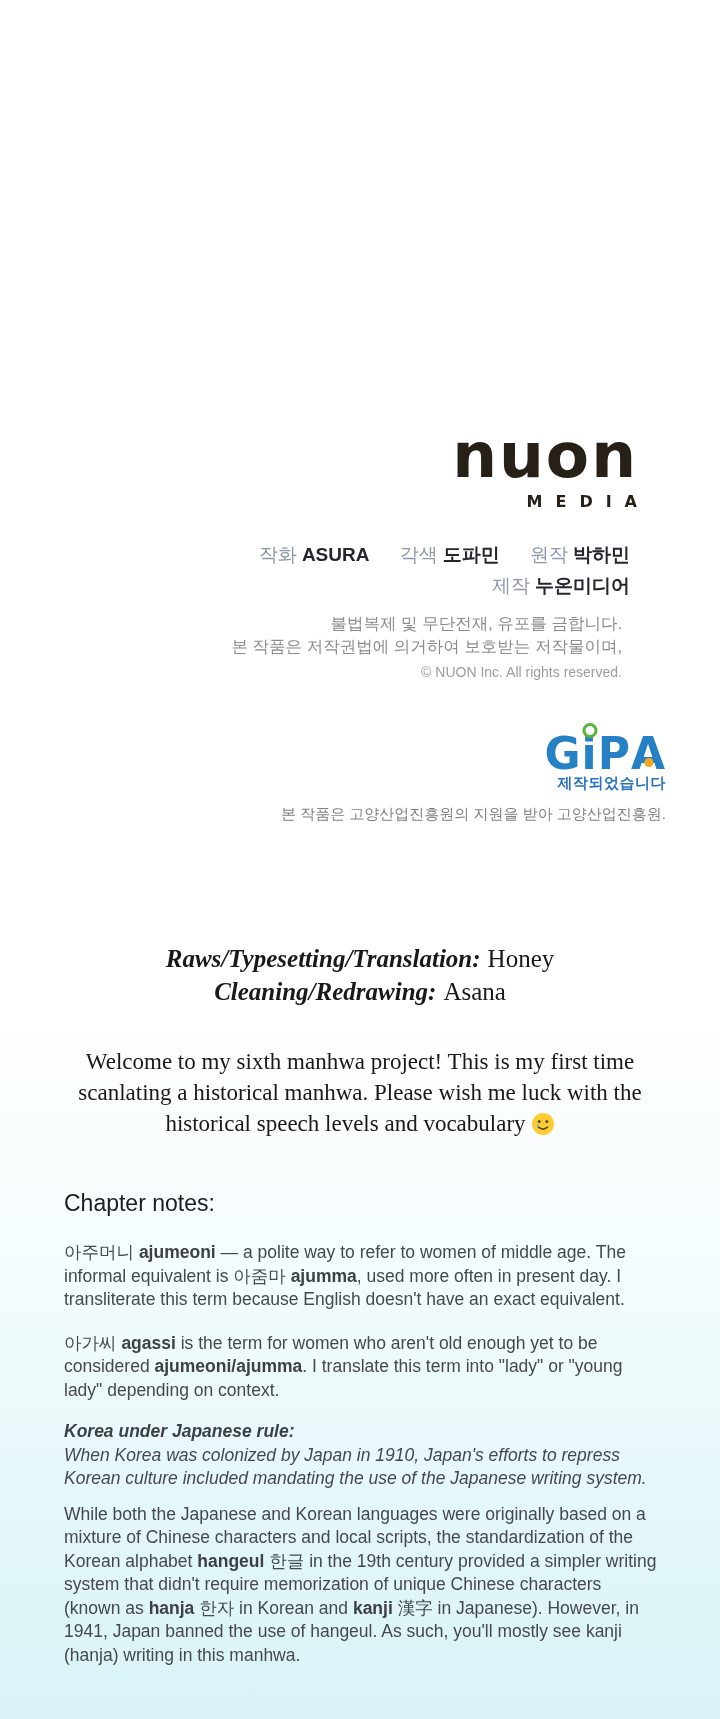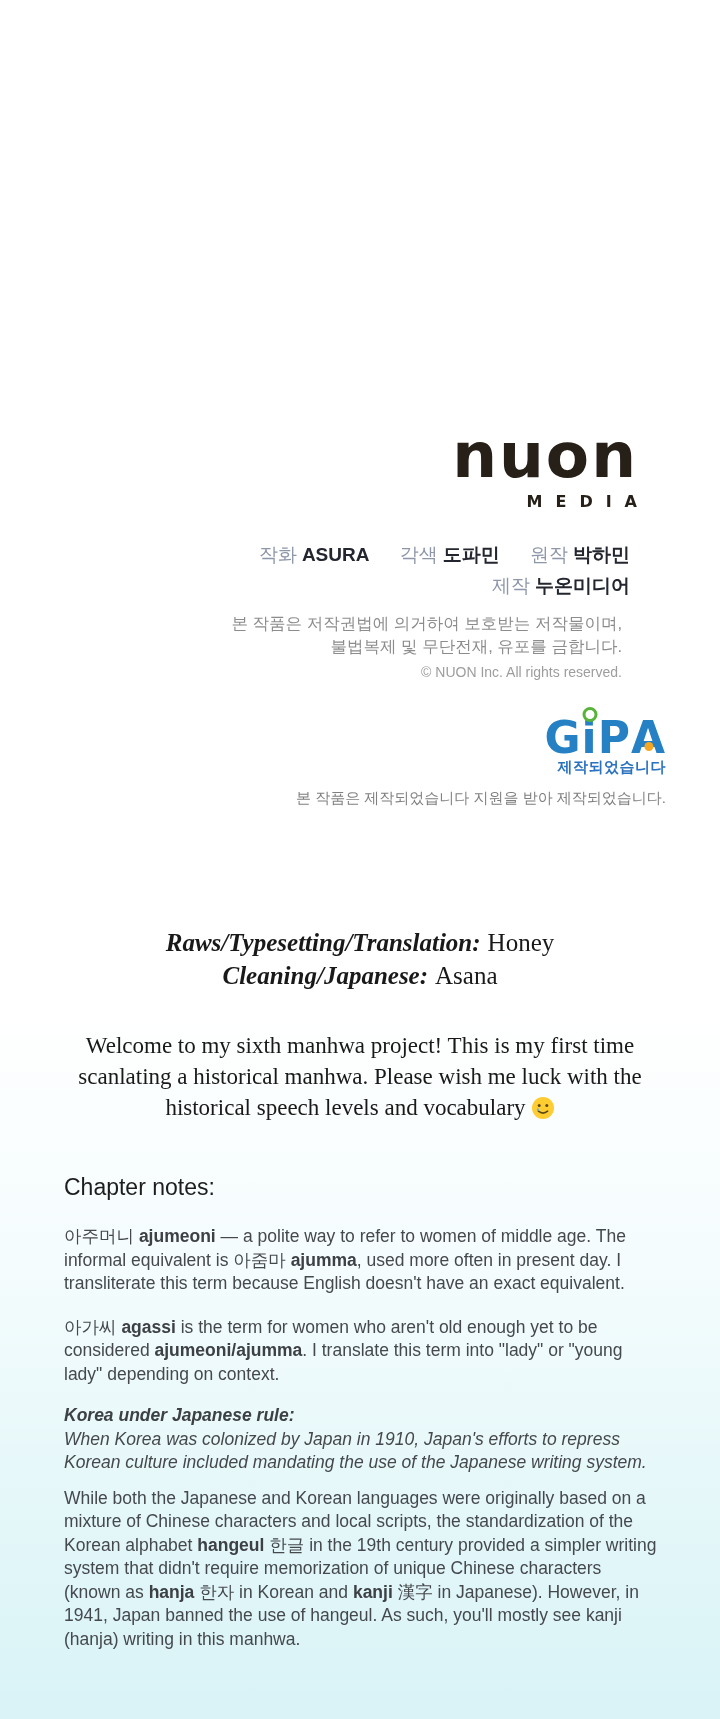--- a/index.html
+++ b/index.html
@@ -25,21 +25,21 @@
   .credit-line { font-size:19px; padding-right:90px; margin-top:32px; line-height:24px; }
   .credit-line.second { margin-top:7px; }
   .c-pair + .c-pair { margin-left:14px; }
   .c-label { color:#8e97a9; margin-right:5px;margin-left:11px; }
   .c-name  { color:#23262f; font-weight:700; }
 
   .copyright { margin-top:14px; padding-right:98px; font-size:16.5px; line-height:23px; color:#8c8c8c; }
   .rights { font-size:14px; color:#9d9d9d; margin-top:3px; }
 
   
-  .gipa { margin-top:32px; padding-right:54px; }
+  .gipa { margin-top:48px; padding-right:54px; }
   .gipa-logo { display:inline-block; text-align:right; }
   .gipa-letters {
     font-family:"DejaVu Sans",sans-serif; font-weight:700;
     font-size:44px; line-height:1; color:#2580c4; letter-spacing:1px;
     display:inline-block;
   }
   .gl { position:relative; display:inline-block; }
   .gl-i::after {
     content:""; position:absolute; top:-9px; left:50%; transform:translateX(-50%);
     width:9px; height:9px; border-radius:50%;
@@ -97,37 +97,37 @@
       <span class="c-pair"><span class="c-label">작화</span><span class="c-name">ASURA</span></span>
       <span class="c-pair"><span class="c-label">각색</span><span class="c-name">도파민</span></span>
       <span class="c-pair"><span class="c-label">원작</span><span class="c-name">박하민</span></span>
     </div>
 
     <div class="credit-line second">
       <span class="c-pair"><span class="c-label">제작</span><span class="c-name">누온미디어</span></span>
     </div>
 
     <div class="copyright">
+      <div>불법복제 및 무단전재, 유포를 금합니다.</div>
       <div>본 작품은 저작권법에 의거하여 보호받는 저작물이며,</div>
-      <div>불법복제 및 무단전재, 유포를 금합니다.</div>
       <div class="rights">© NUON Inc. All rights reserved.</div>
     </div>
 
     <div class="gipa">
       <div class="gipa-logo">
         <div class="gipa-letters"><span class="gl">G</span><span class="gl gl-i">i</span><span class="gl">P</span><span class="gl gl-a">A</span></div>
         <div class="gipa-sub">제작되었습니다</div>
       </div>
-      <div class="gipa-note">본 작품은 제작되었습니다 지원을 받아 제작되었습니다.</div>
+      <div class="gipa-note">본 작품은 고양산업진흥원의 지원을 받아 고양산업진흥원.</div>
     </div>
   </div>
 
   <div class="scanlation">
     <div><span class="scan-label">Raws/Typesetting/Translation:</span><span class="scan-name">Honey</span></div>
-    <div><span class="scan-label">Cleaning/Japanese:</span><span class="scan-name">Asana</span></div>
+    <div><span class="scan-label">Cleaning/Redrawing:</span><span class="scan-name">Asana</span></div>
   </div>
 
   <div class="welcome">
     <span>Welcome to my sixth manhwa project! This is my first time scanlating a historical manhwa. Please wish me luck with the historical speech levels and vocabulary</span><svg class="emoji-svg" width="24" height="24" viewBox="0 0 24 24" aria-hidden="true">
       <circle cx="12" cy="12" r="11" fill="#ffcc32"></circle>
       <circle cx="8.2" cy="9.6" r="1.5" fill="#5a4716"></circle>
       <circle cx="15.8" cy="9.6" r="1.5" fill="#5a4716"></circle>
       <path d="M7.4 15.2 Q12 19 16.6 15.2" stroke="#5a4716" stroke-width="1.6" fill="none" stroke-linecap="round"></path>
       <path d="M6.9 11.4 C5.6 13.4 5.6 14.8 6.9 15.2 C8.2 14.8 8.2 13.4 6.9 11.4 Z" fill="#59b4e8"></path>
     </svg>

